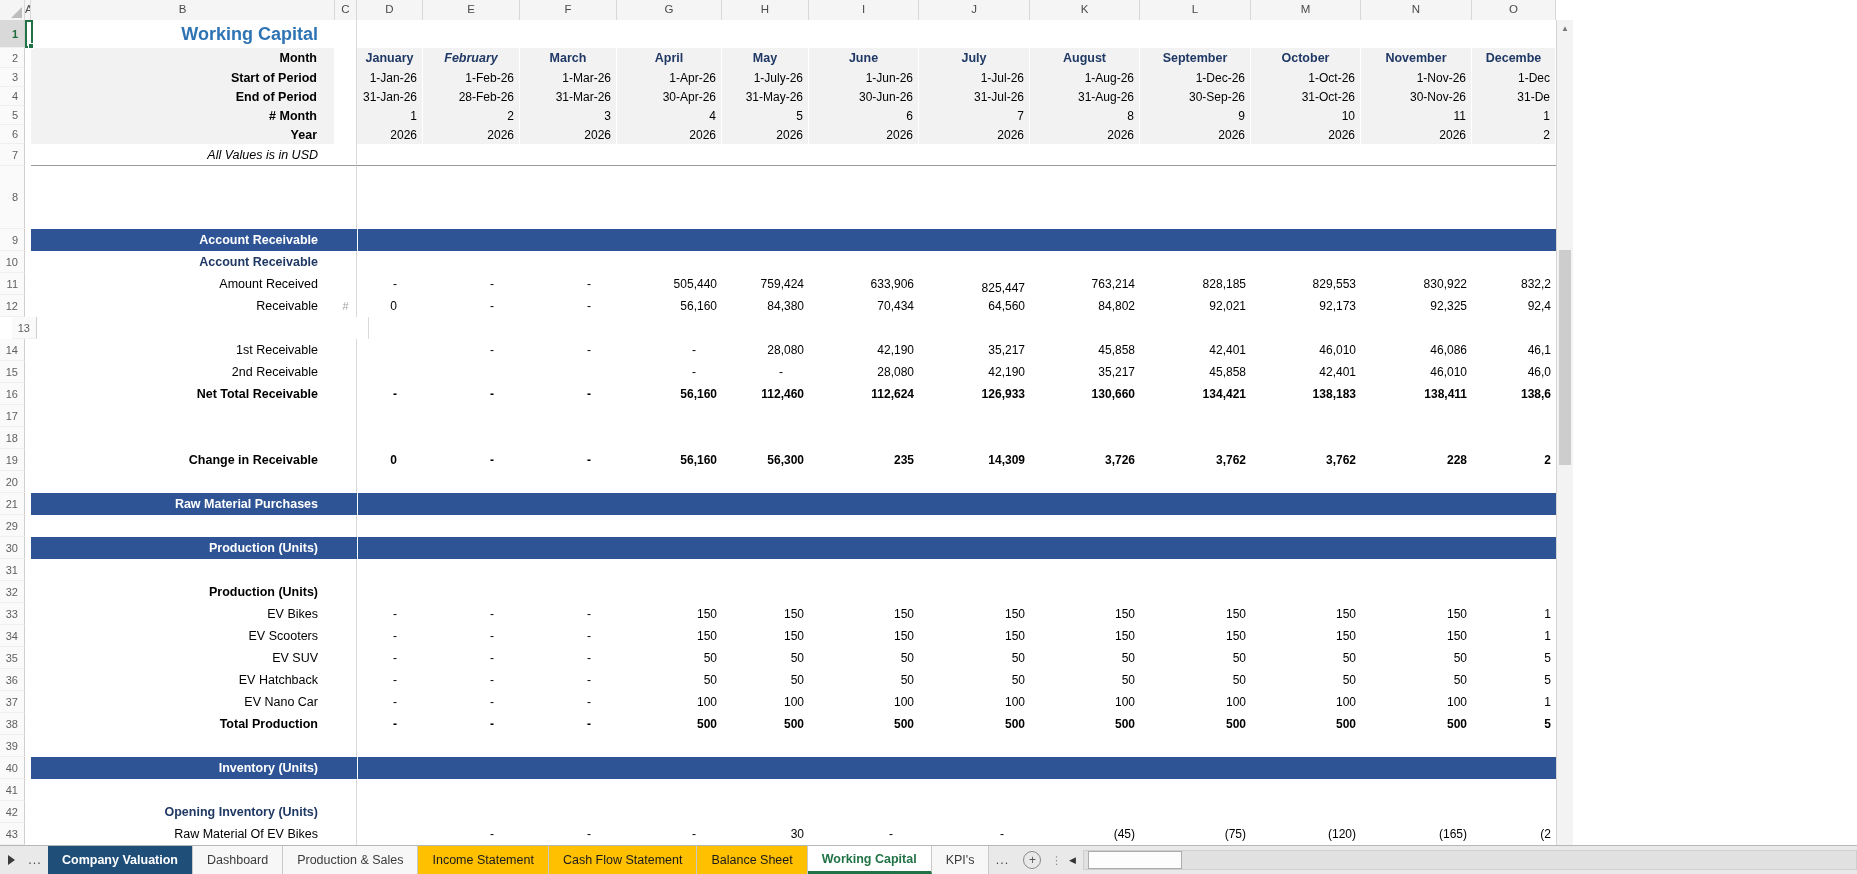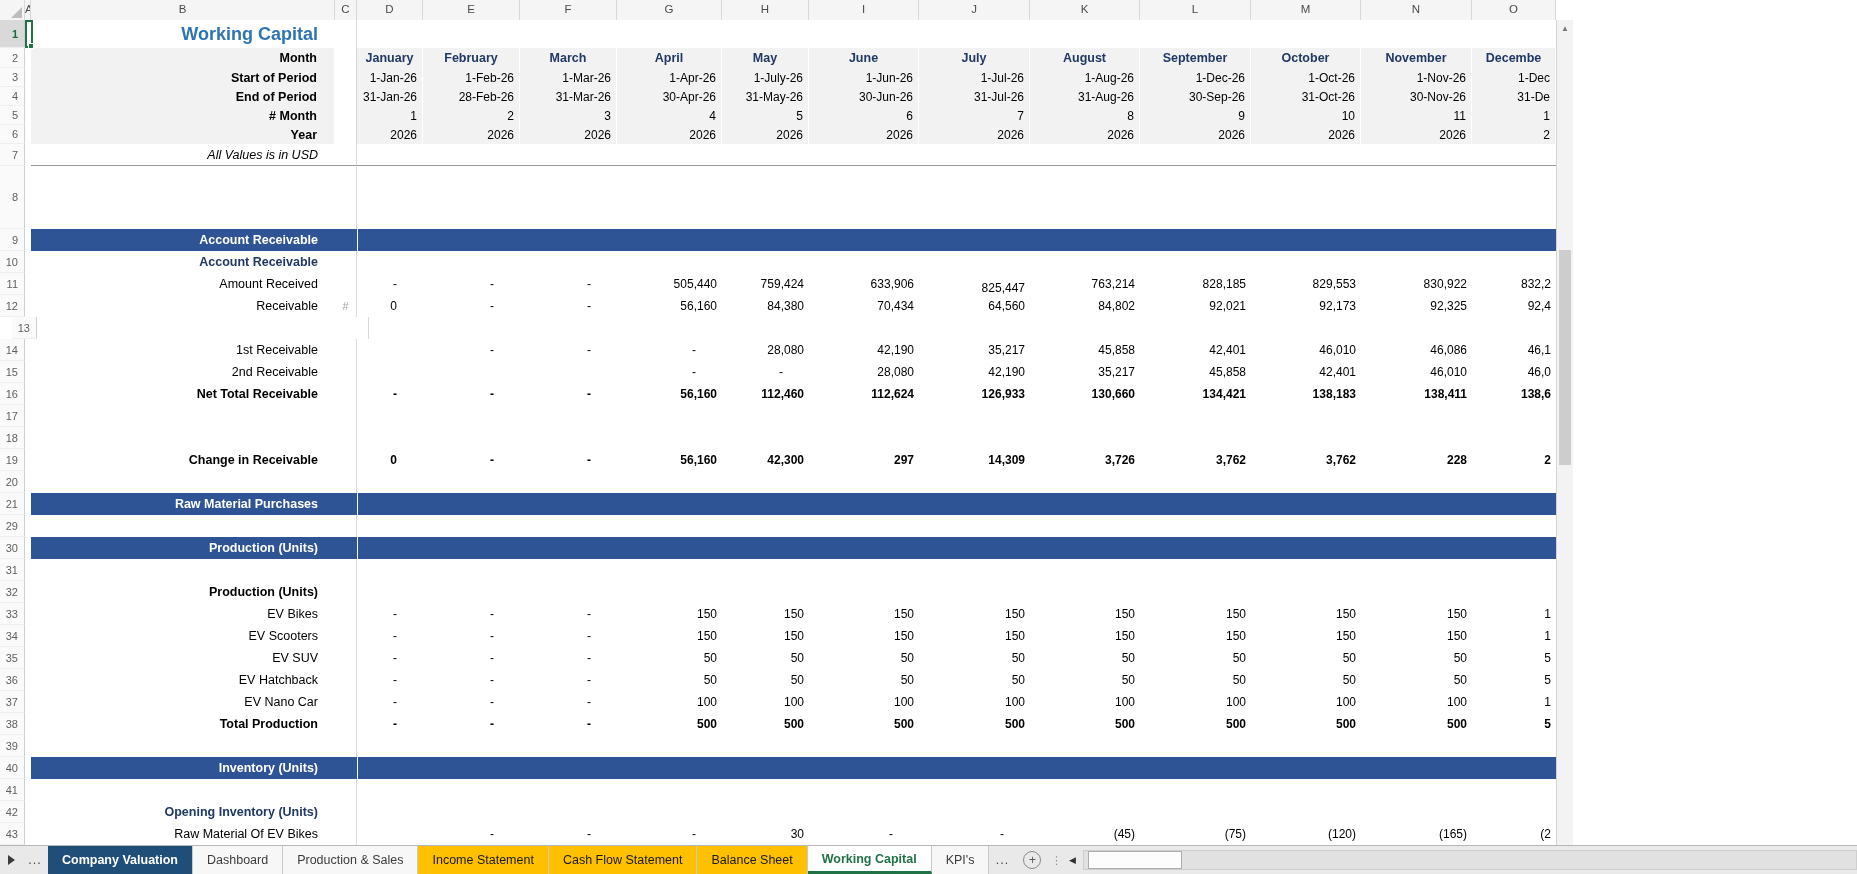--- a/index.html
+++ b/index.html
@@ -95,21 +95,21 @@
         <div class="cell" style="width: 110px;"></div>
         <div class="cell" style="width: 111px;"></div>
         <div class="cell" style="width: 84px;"></div>
       </div>
       <div class="row" style="height: 20px;">
         <div class="gut">2</div>
         <div class="colA"></div>
         <div class="cB b fill">Month</div>
         <div class="cC"></div>
         <div class="cell mon fill" style="width: 66px;">January</div>
-        <div class="cell mon fill" style="width: 97px;">February</div>
+        <div class="cell mon fill" style="width: 97px; font-style: italic;">February</div>
         <div class="cell mon fill" style="width: 97px;">March</div>
         <div class="cell mon fill" style="width: 105px;">April</div>
         <div class="cell mon fill" style="width: 87px;">May</div>
         <div class="cell mon fill" style="width: 110px;">June</div>
         <div class="cell mon fill" style="width: 111px;">July</div>
         <div class="cell mon fill" style="width: 110px;">August</div>
         <div class="cell mon fill" style="width: 111px;">September</div>
         <div class="cell mon fill" style="width: 110px;">October</div>
         <div class="cell mon fill" style="width: 111px;">November</div>
         <div class="cell mon fill" style="width: 84px;">Decembe</div>
@@ -394,22 +394,22 @@
       </div>
       <div class="row" style="height: 22px;">
         <div class="gut">19</div>
         <div class="colA"></div>
         <div class="cB b">Change in Receivable</div>
         <div class="cC"></div>
         <div class="cell b dash" style="width: 66px;">0</div>
         <div class="cell b dash" style="width: 97px;">-</div>
         <div class="cell b dash" style="width: 97px;">-</div>
         <div class="cell b" style="width: 105px;">56,160</div>
-        <div class="cell b" style="width: 87px;">42,300</div>
-        <div class="cell b" style="width: 110px;">297</div>
+        <div class="cell b" style="width: 87px;">56,300</div>
+        <div class="cell b" style="width: 110px;">235</div>
         <div class="cell b" style="width: 111px;">14,309</div>
         <div class="cell b" style="width: 110px;">3,726</div>
         <div class="cell b" style="width: 111px;">3,762</div>
         <div class="cell b" style="width: 110px;">3,762</div>
         <div class="cell b" style="width: 111px;">228</div>
         <div class="cell b" style="width: 84px;">2</div>
       </div>
       <div class="row" style="height: 22px;">
         <div class="gut">20</div>
         <div class="colA"></div>

